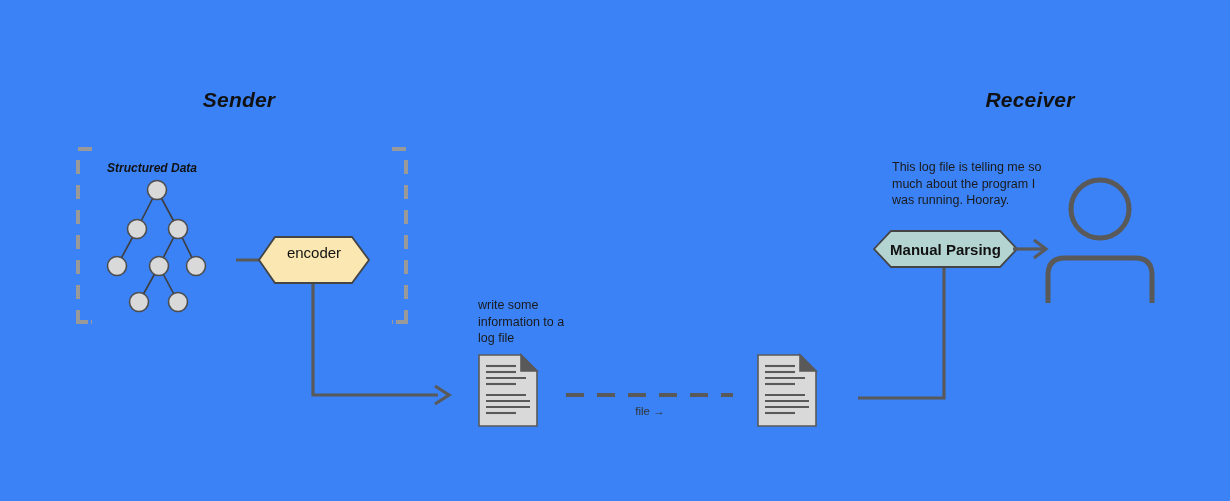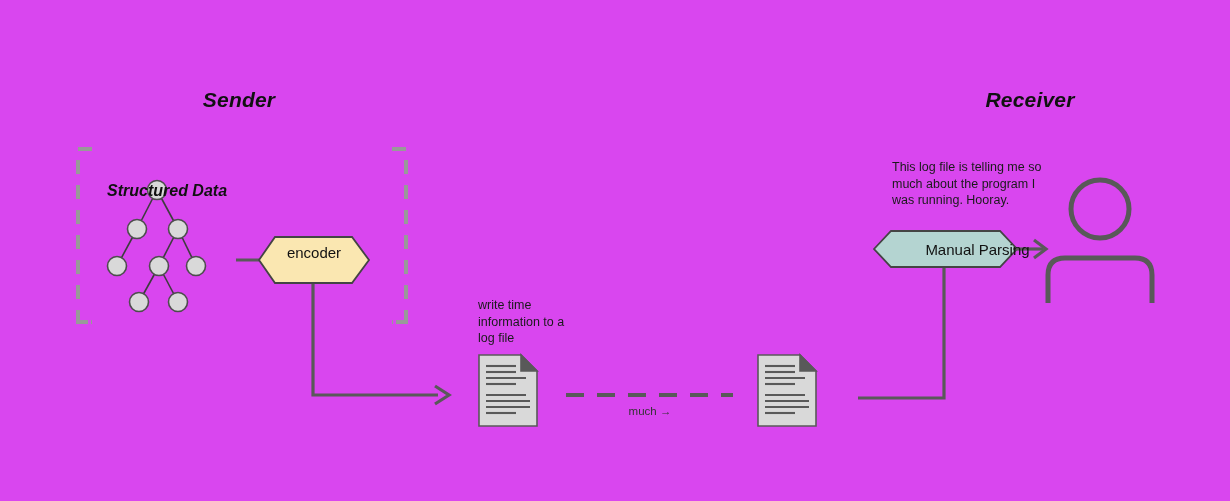--- a/index.html
+++ b/index.html
@@ -10,21 +10,21 @@
   }
   body {
     font-family: "Liberation Sans", sans-serif;
     color: #1a1a1a;
     -webkit-font-smoothing: antialiased;
   }
   #canvas {
     position: relative;
     width: 1230px;
     height: 501px;
-    background: #d946ef;
+    background: #3b82f6;
     overflow: hidden;
   }
   .svg-layer {
     position: absolute;
     left: 0;
     top: 0;
     width: 1230px;
     height: 501px;
   }
   .txt {
@@ -34,25 +34,24 @@
   }
   .lane-title {
     font-size: 21px;
     font-style: italic;
     font-weight: 700;
     color: #111111;
     text-align: center;
     letter-spacing: 0.2px;
   }
   .group-label {
-    font-size: 16px;
+    font-size: 12px;
     font-style: italic;
     font-weight: 700;
     color: #111111;
-    margin-top: 20px;
   }
   .shape-label {
     font-size: 15px;
     color: #111111;
     text-align: center;
   }
   .note {
     font-size: 12.5px;
     color: #1a1a1a;
     line-height: 1.33;
@@ -166,28 +165,28 @@
       <path d="M 1048 303 L 1048 275 Q 1048 258 1065 258 L 1135 258 Q 1152 258 1152 275 L 1152 303"></path>
     </g>
   </svg>
 
   <div class="txt lane-title" style="left:139px; top:86px; width:200px;">Sender</div>
 
   <div class="txt group-label" style="left:107px; top:161px;">Structured Data</div>
 
   <div class="txt shape-label" style="left:259px; top:243px; width:110px;">encoder</div>
 
-  <div class="txt note" style="left:478px; top:297px; width:140px;">write time
+  <div class="txt note" style="left:478px; top:297px; width:140px;">write some
 information to a
 log file</div>
 
 
-  <div class="txt axis-label" style="left:600px; top:404px; width:100px;">much →</div>
+  <div class="txt axis-label" style="left:600px; top:404px; width:100px;">file →</div>
 
   <div class="txt lane-title" style="left:930px; top:86px; width:200px;">Receiver</div>
 
   <div class="txt note" style="left:892px; top:159px; width:175px;">This log file is telling me so
 much about the program I
 was running. Hooray.</div>
 
-  <div class="txt shape-label" style="left:918px; top:240px; width:119px;">Manual Parsing</div>
+  <div class="txt shape-label" style="left:886px; top:240px; width:119px;font-weight:bold;">Manual Parsing</div>
 
 </div>
 
 </body></html>

